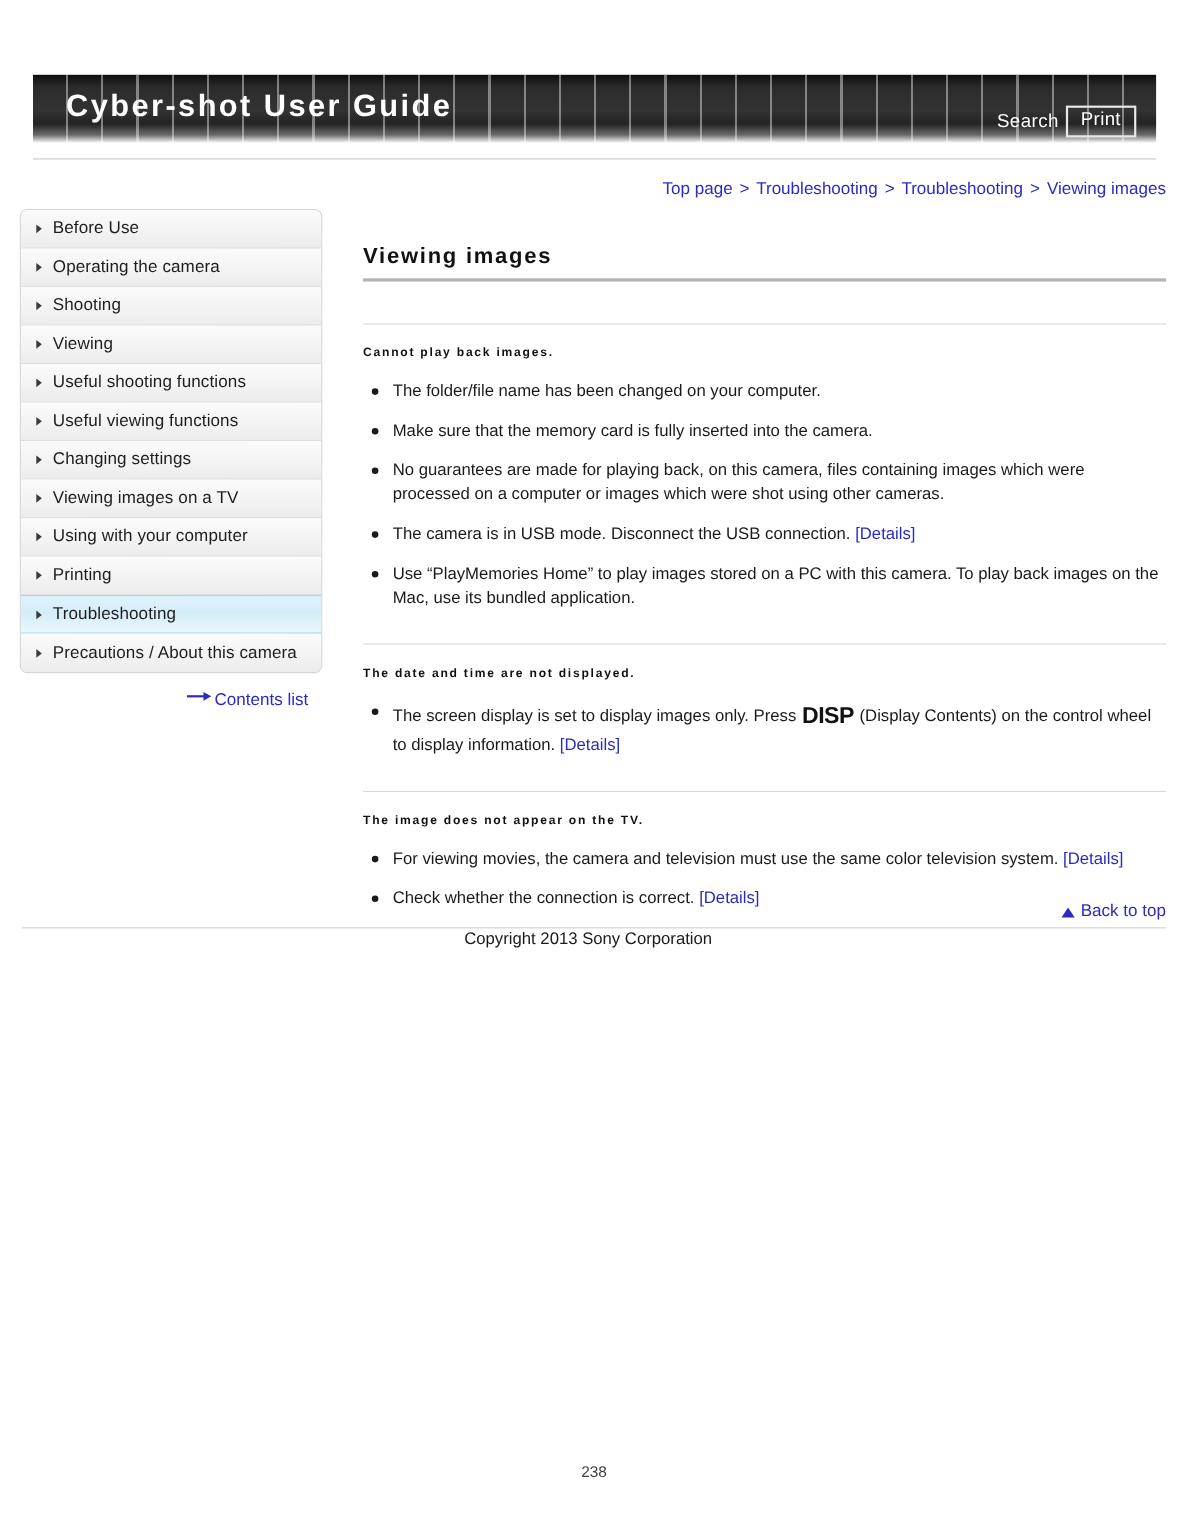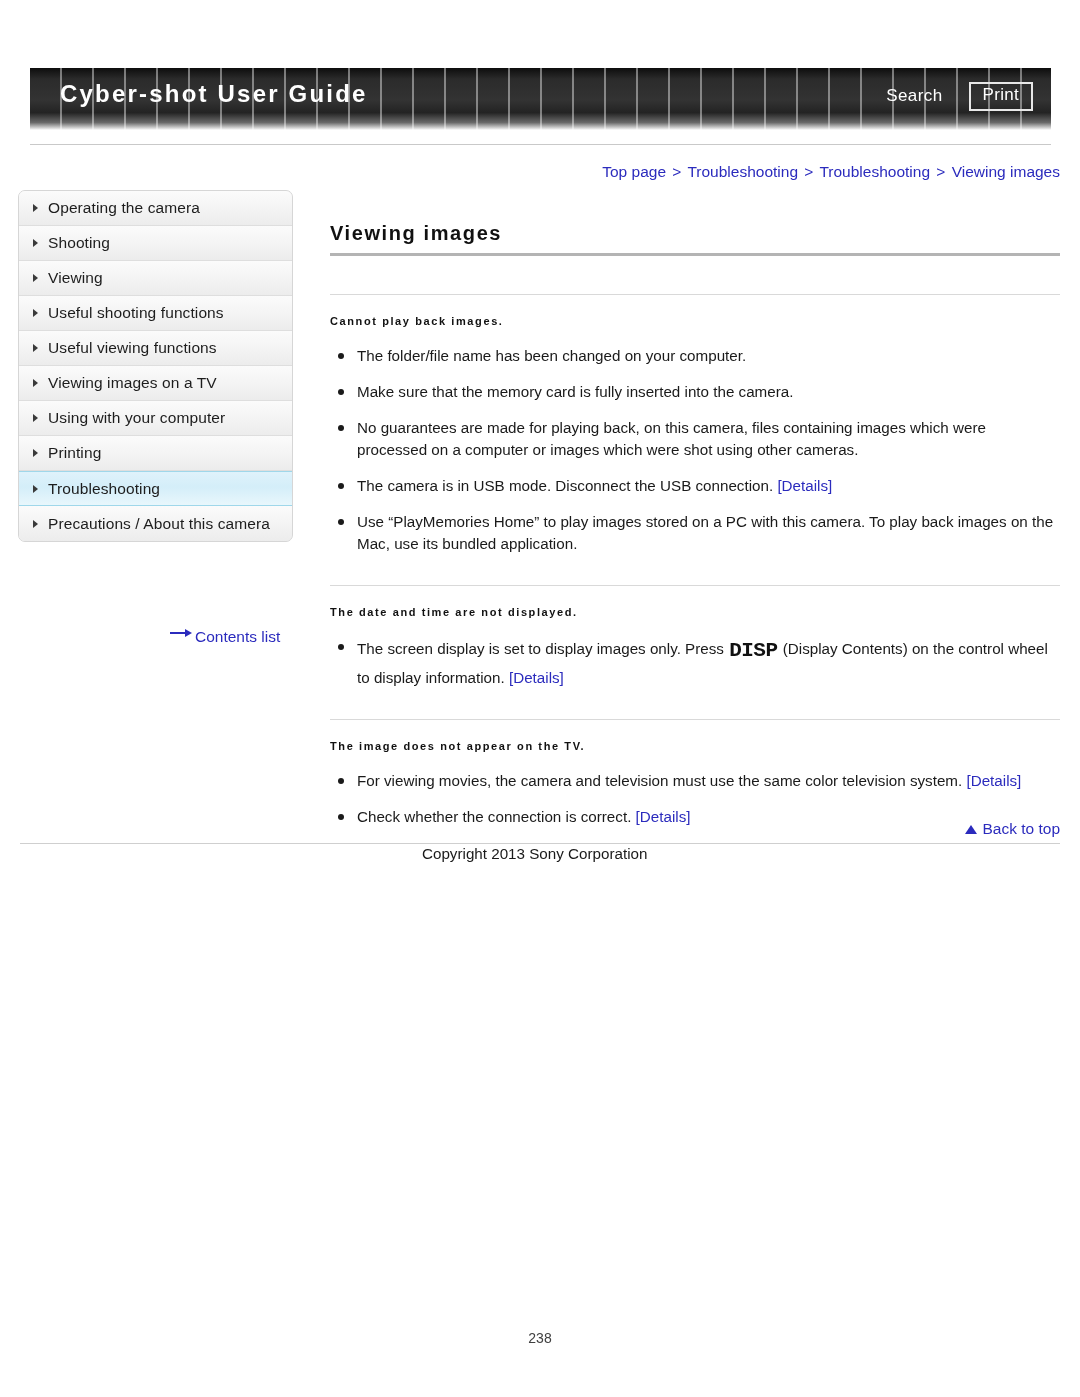--- a/index.html
+++ b/index.html
@@ -42,33 +42,33 @@
         #232323 72%,
         #6a6a6a 88%,
         #d8d8d8 97%,
         #ffffff 100%);
     overflow: hidden;
   }
   .banner-title {
     position: absolute;
     left: 30px;
     top: 12px;
-    font-size: 24px;
+    font-size: 28px;
     font-weight: bold;
     letter-spacing: 2.2px;
     color: #ffffff;
     white-space: nowrap;
   }
   .banner-actions {
     position: absolute;
     right: 18px;
-    top: 14px;
+    top: 28px;
     display: flex;
     align-items: center;
-    gap: 26px;
+    gap: 6px;
   }
   .search-link {
     font-size: 17px;
     color: #ffffff;
     letter-spacing: 0.4px;
     cursor: pointer;
   }
   .print-button {
     font-size: 17px;
     color: #ffffff;
@@ -229,21 +229,21 @@
     position: absolute;
     left: 8px;
     top: 8px;
     width: 6px;
     height: 6px;
     border-radius: 50%;
     background: #1a1a1a;
   }
   .lnk { color: #2b2bbd; cursor: pointer; }
   .disp-glyph {
-    font-family: Liberation Mono, monospace;
+    font-family: Liberation Sans, sans-serif;
     font-weight: bold;
     font-size: 21px;
     letter-spacing: -0.5px;
     color: #111111;
     vertical-align: -2px;
     padding: 0 1px;
   }
 
   
   .back-top {
@@ -310,37 +310,45 @@
   <span class="crumb">Troubleshooting</span>
   <span class="sep">&gt;</span>
   <span class="crumb">Troubleshooting</span>
   <span class="sep">&gt;</span>
   <span class="crumb">Viewing images</span>
 </div>
 
 <div class="sidebar">
   <div class="side-item">
     <span class="tri-bullet"></span>
+    <span class="side-label">Before Use</span>
+  </div>
+  <div class="side-item">
+    <span class="tri-bullet"></span>
     <span class="side-label">Operating the camera</span>
   </div>
   <div class="side-item">
     <span class="tri-bullet"></span>
     <span class="side-label">Shooting</span>
   </div>
   <div class="side-item">
     <span class="tri-bullet"></span>
     <span class="side-label">Viewing</span>
   </div>
   <div class="side-item">
     <span class="tri-bullet"></span>
     <span class="side-label">Useful shooting functions</span>
   </div>
   <div class="side-item">
     <span class="tri-bullet"></span>
     <span class="side-label">Useful viewing functions</span>
+  </div>
+  <div class="side-item">
+    <span class="tri-bullet"></span>
+    <span class="side-label">Changing settings</span>
   </div>
   <div class="side-item">
     <span class="tri-bullet"></span>
     <span class="side-label">Viewing images on a TV</span>
   </div>
   <div class="side-item">
     <span class="tri-bullet"></span>
     <span class="side-label">Using with your computer</span>
   </div>
   <div class="side-item">

